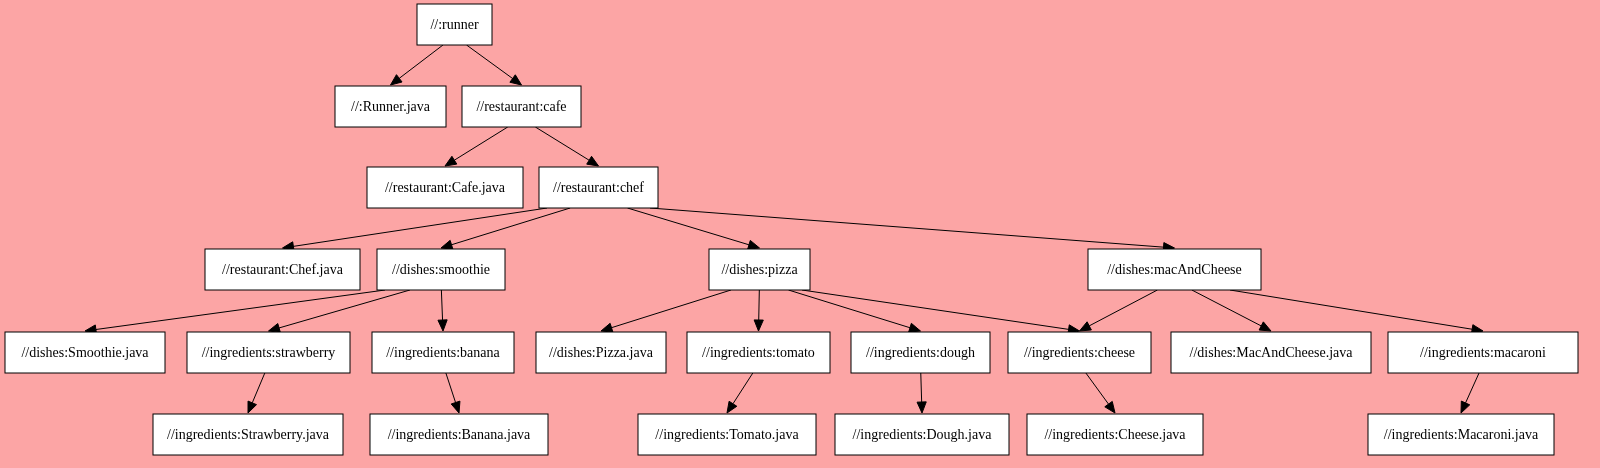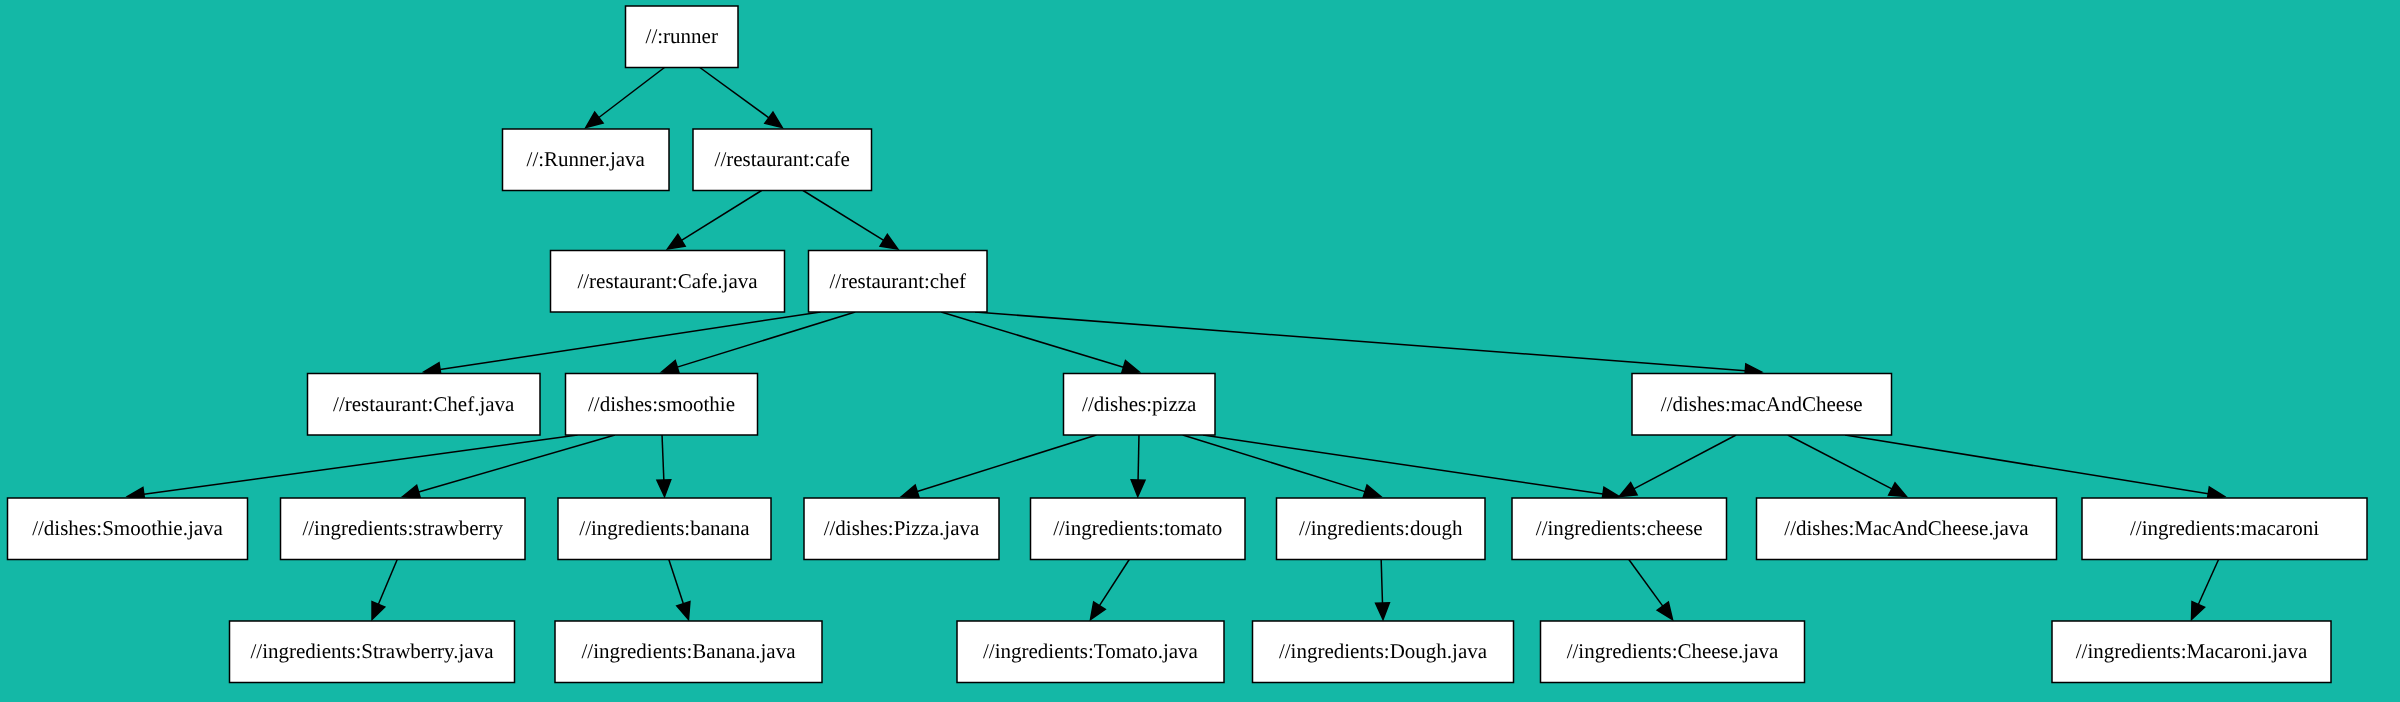--- a/index.html
+++ b/index.html
@@ -7,21 +7,21 @@
     padding: 0;
     background: #ffffff;
   }
   body {
     font-family: "Liberation Serif", "DejaVu Serif", serif;
   }
   #graph-root {
     position: relative;
     width: 1600px;
     height: 468px;
-    background: #14b8a6;
+    background: #fca5a5;
     overflow: hidden;
   }
   svg#graph-svg {
     position: absolute;
     top: 0;
     left: 0;
     width: 1600px;
     height: 468px;
     display: block;
   }

